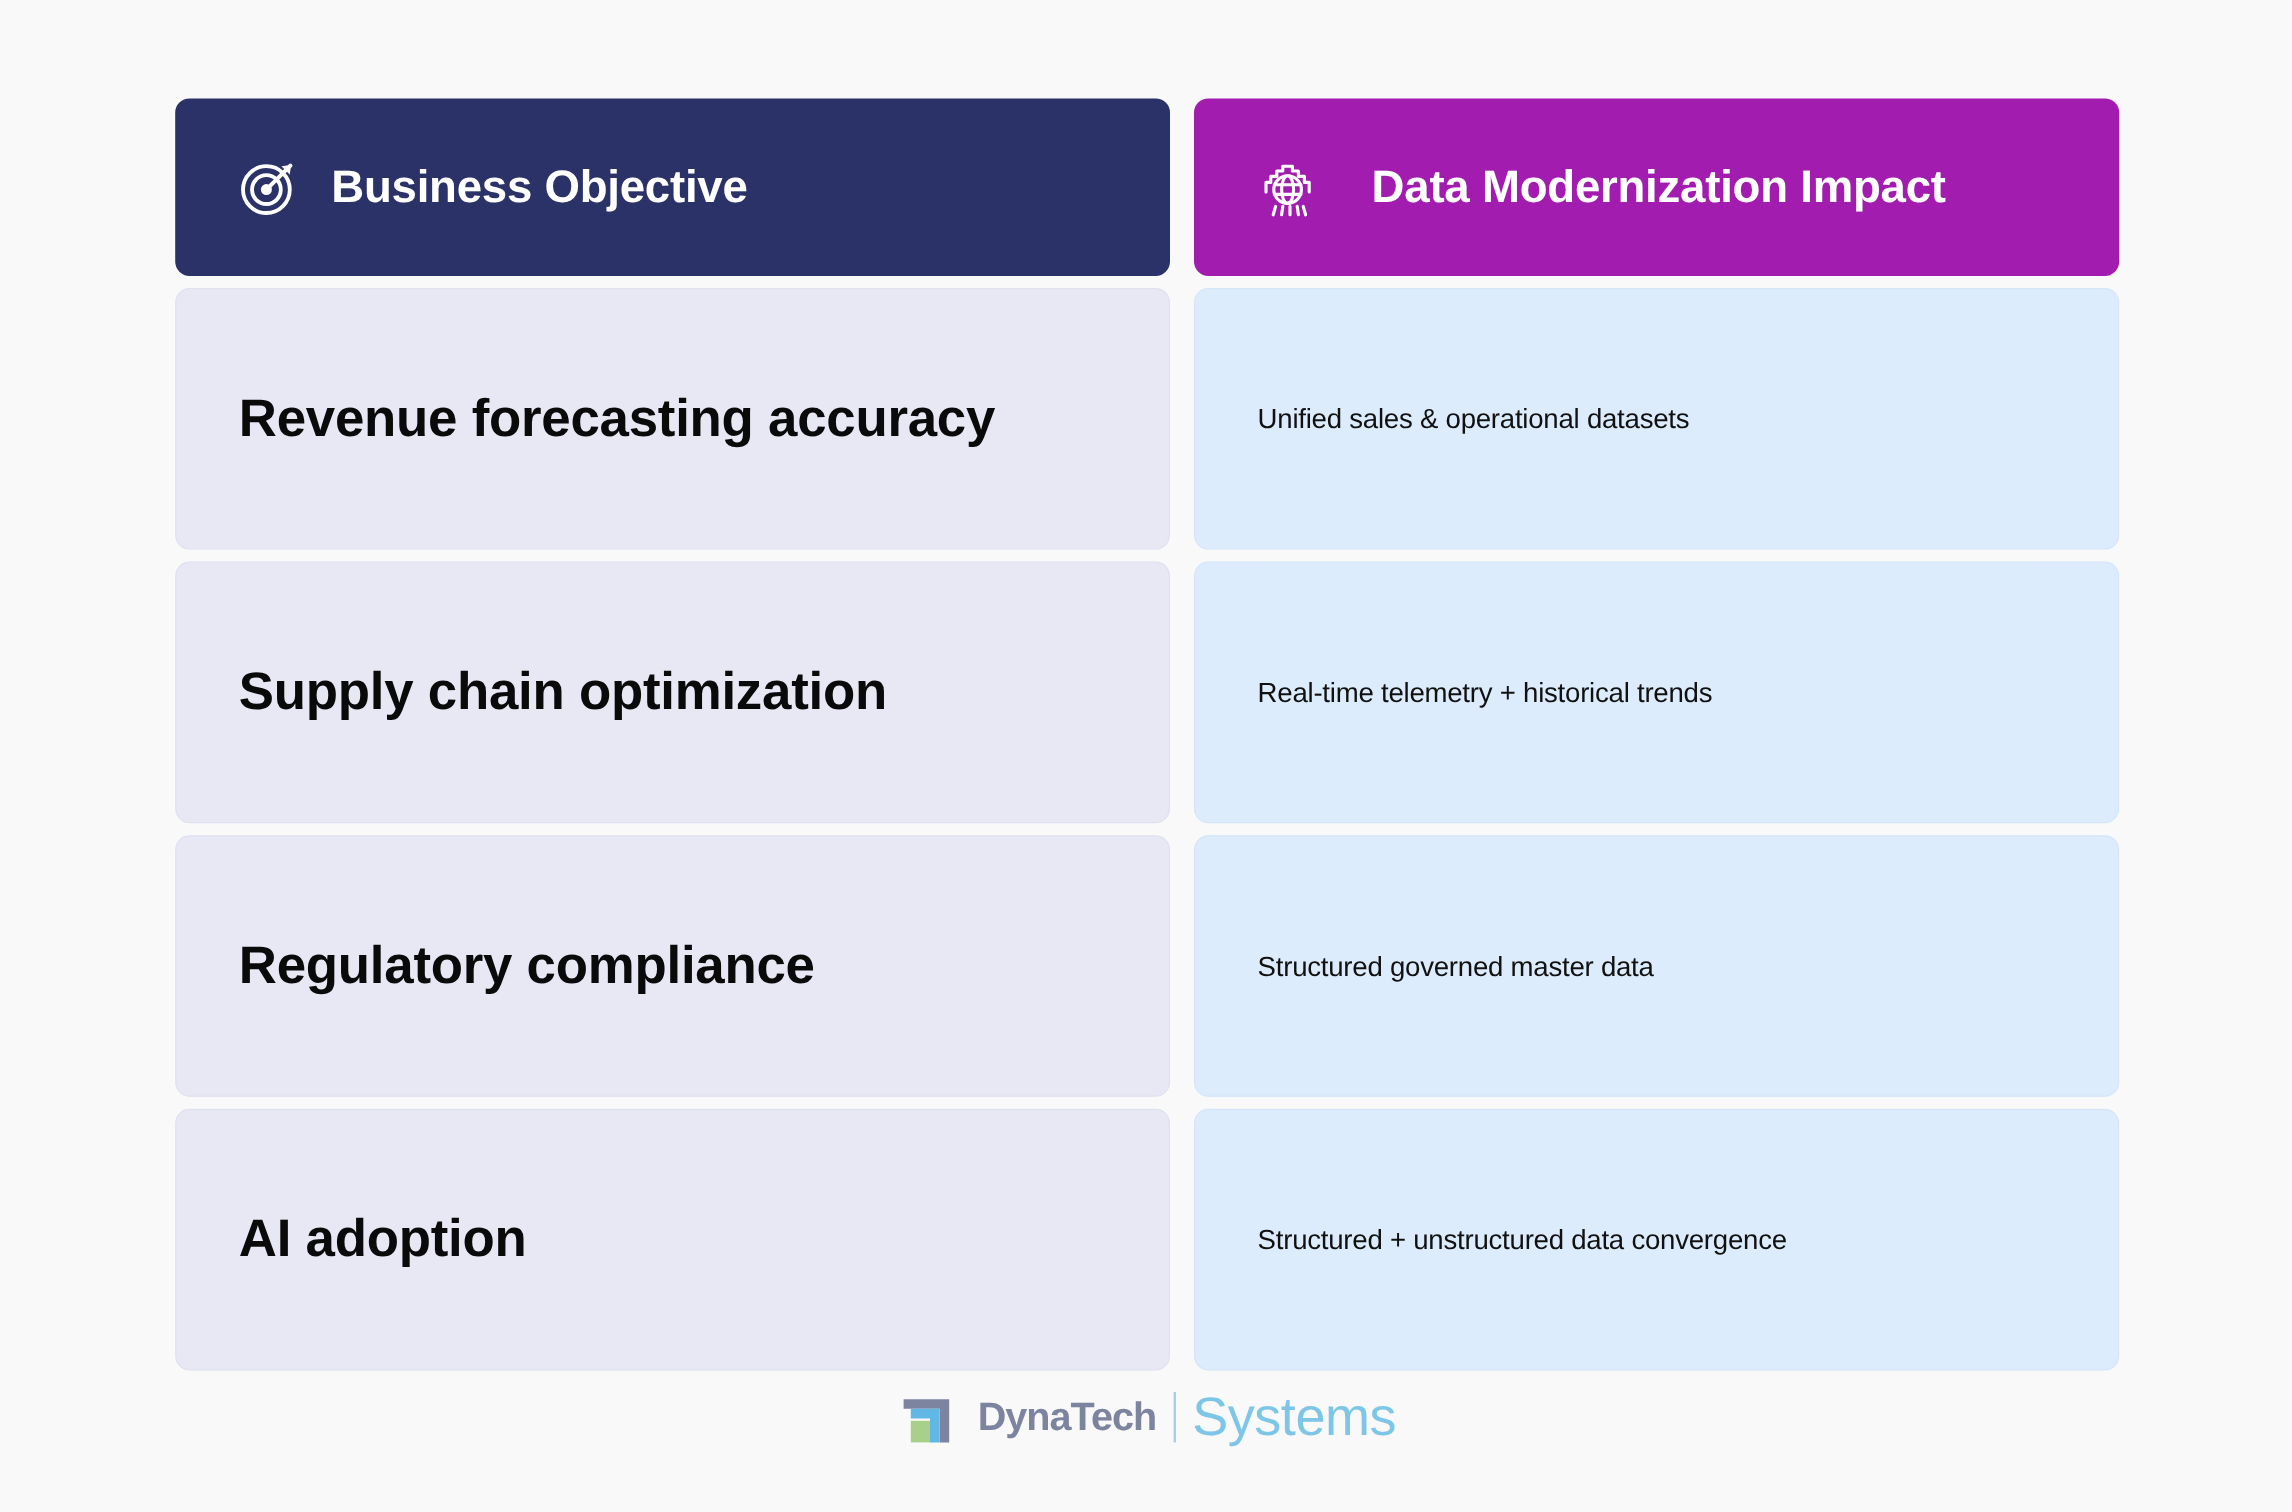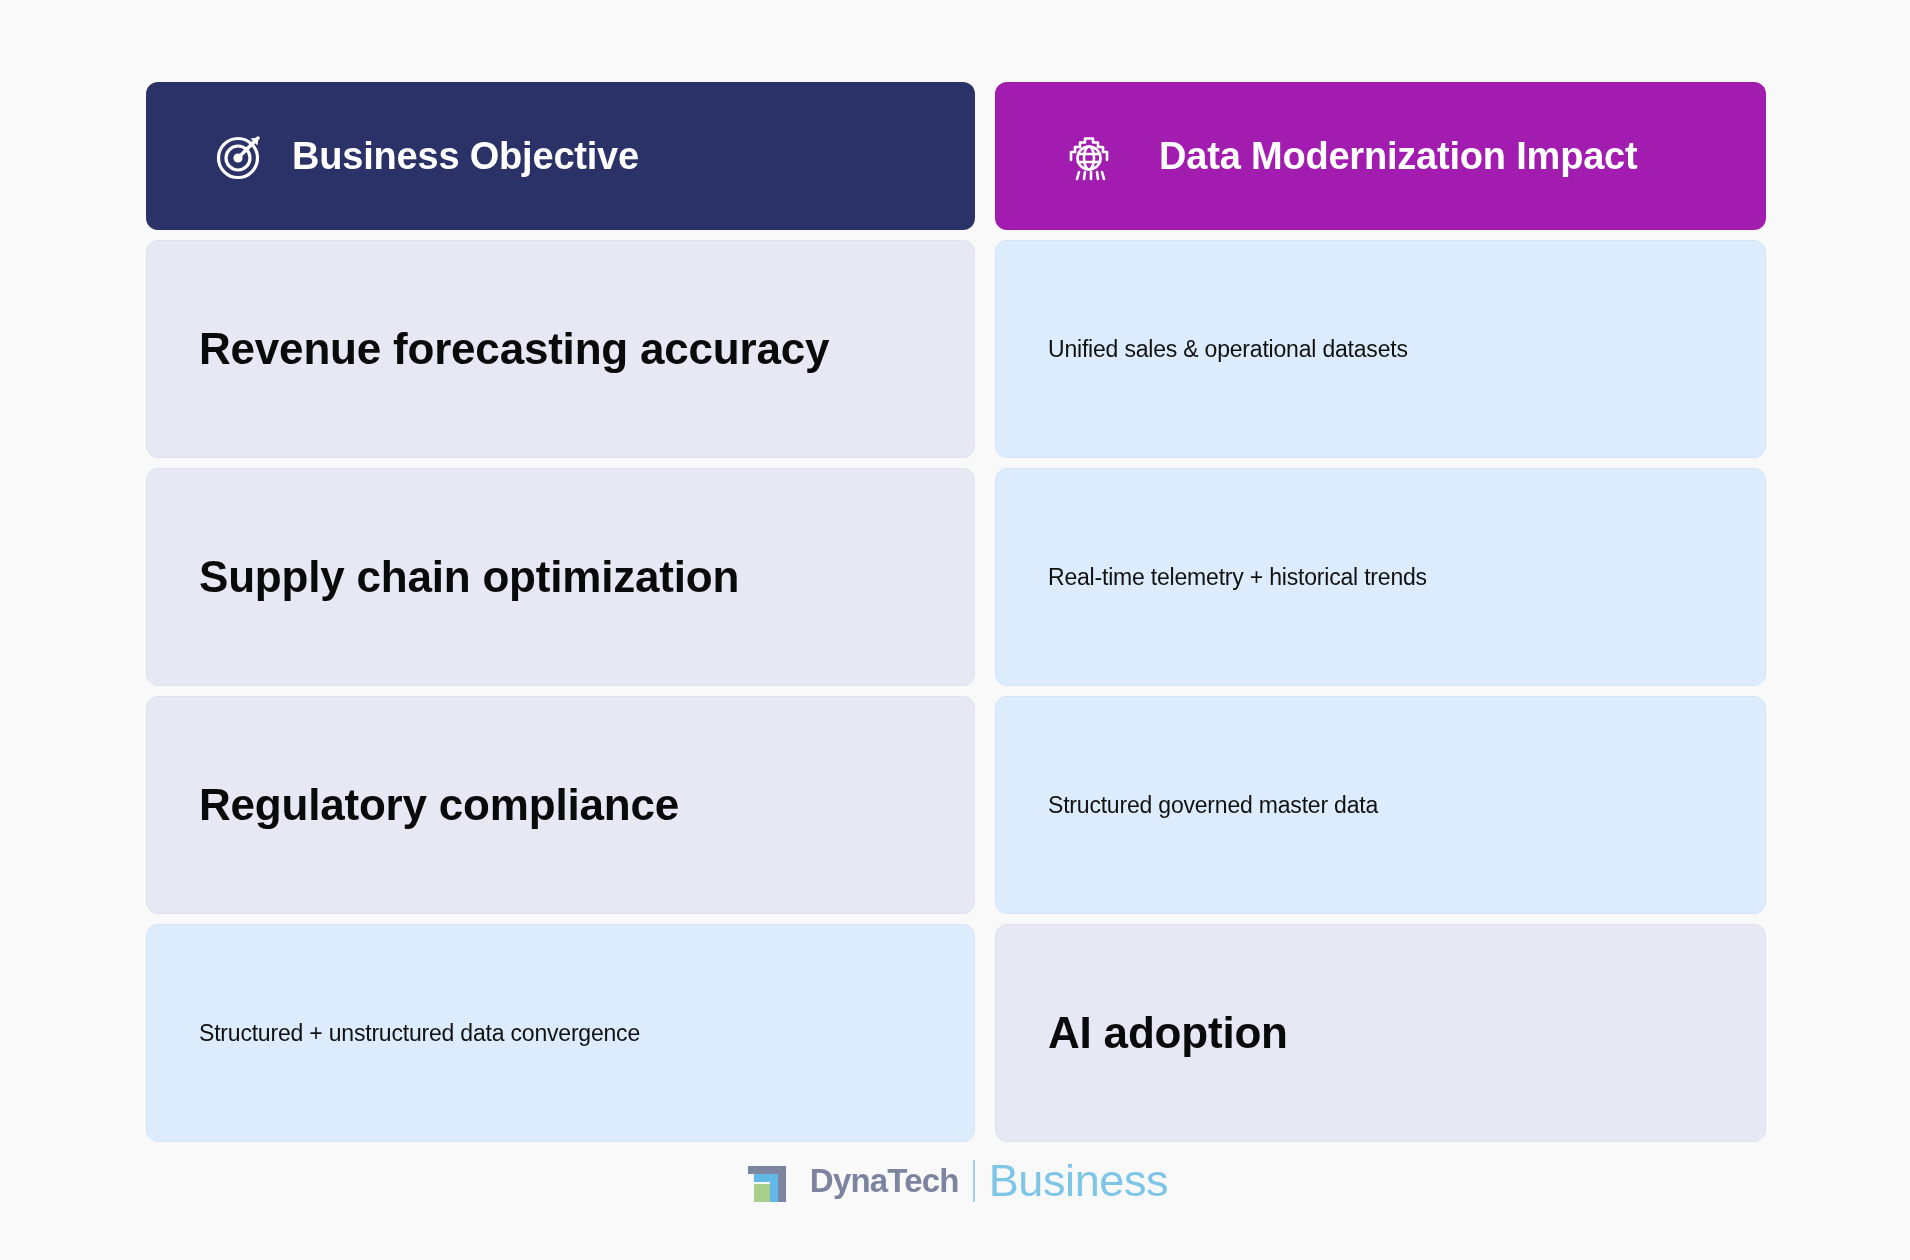--- a/index.html
+++ b/index.html
@@ -29,21 +29,21 @@
     column-gap: 20px;
     row-gap: 10px;
   }
 
   
   .header-cell {
     height: 148px;
     border-radius: 12px;
     display: flex;
     align-items: center;
-    padding-left: 68px;
+    padding-left: 52px;
     gap: 26px;
   }
   .header-cell.left  { background: #2a3268; }
   .header-cell.right { background: #a21caf; gap: 44px; }
 
   .header-title {
     color: #ffffff;
     font-size: 38px;
     font-weight: bold;
     letter-spacing: -0.2px;
@@ -185,37 +185,37 @@
       <span class="cell-text-impact">Real-time telemetry + historical trends</span>
     </div>
 
     <div class="body-cell left">
       <span class="cell-text-objective">Regulatory compliance</span>
     </div>
     <div class="body-cell right">
       <span class="cell-text-impact">Structured governed master data</span>
     </div>
 
+    <div class="body-cell left">
+      <span class="cell-text-objective">AI adoption</span>
+    </div>
     <div class="body-cell right">
       <span class="cell-text-impact">Structured + unstructured data convergence</span>
-    </div>
-    <div class="body-cell left">
-      <span class="cell-text-objective">AI adoption</span>
     </div>
 
   </div>
 
   <div class="logo-bar">
     <span>
       <svg class="logo-mark" viewBox="0 0 50 50" fill="none">
         <path d="M6 10 H44 V46 H36 V18 H6 Z" fill="#7d849f"></path>
         <path d="M12 18 H36 V46 H28 V26 H12 Z" fill="#62b8e4"></path>
         <rect x="12" y="28" width="16" height="18" fill="#a9d08b"></rect>
       </svg>
     </span>
     <span class="logo-wordmark">
       <span class="logo-dyna">DynaTech</span>
       <span class="logo-divider"></span>
-      <span class="logo-systems">Business</span>
+      <span class="logo-systems">Systems</span>
     </span>
   </div>
 
 </div>
 
 </body></html>

